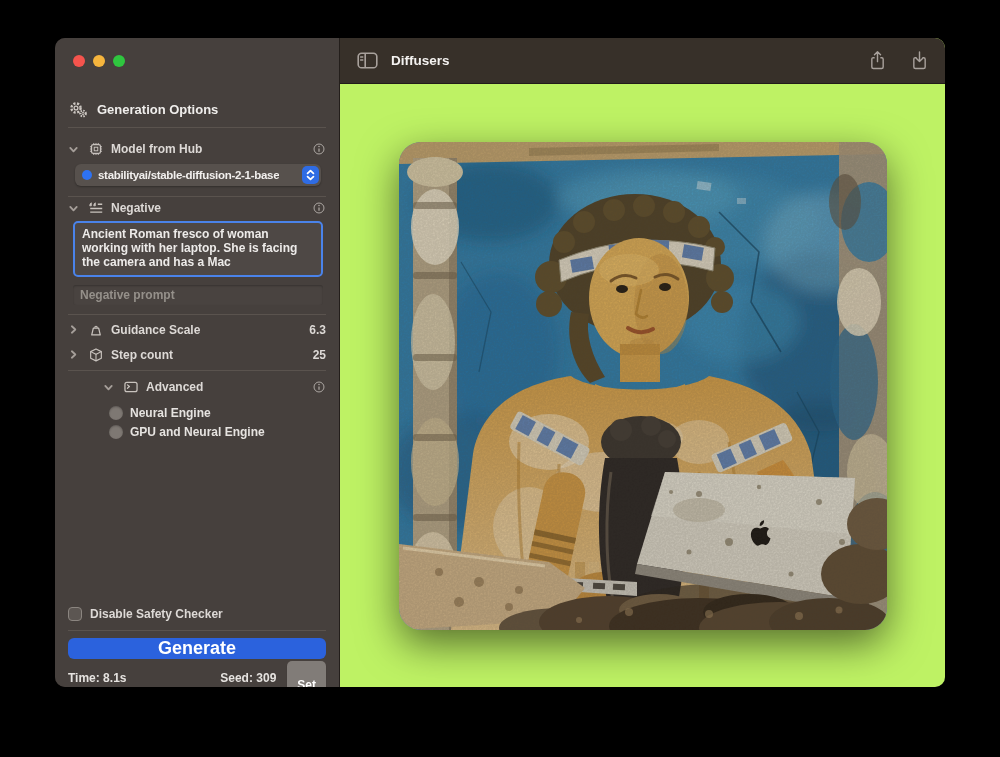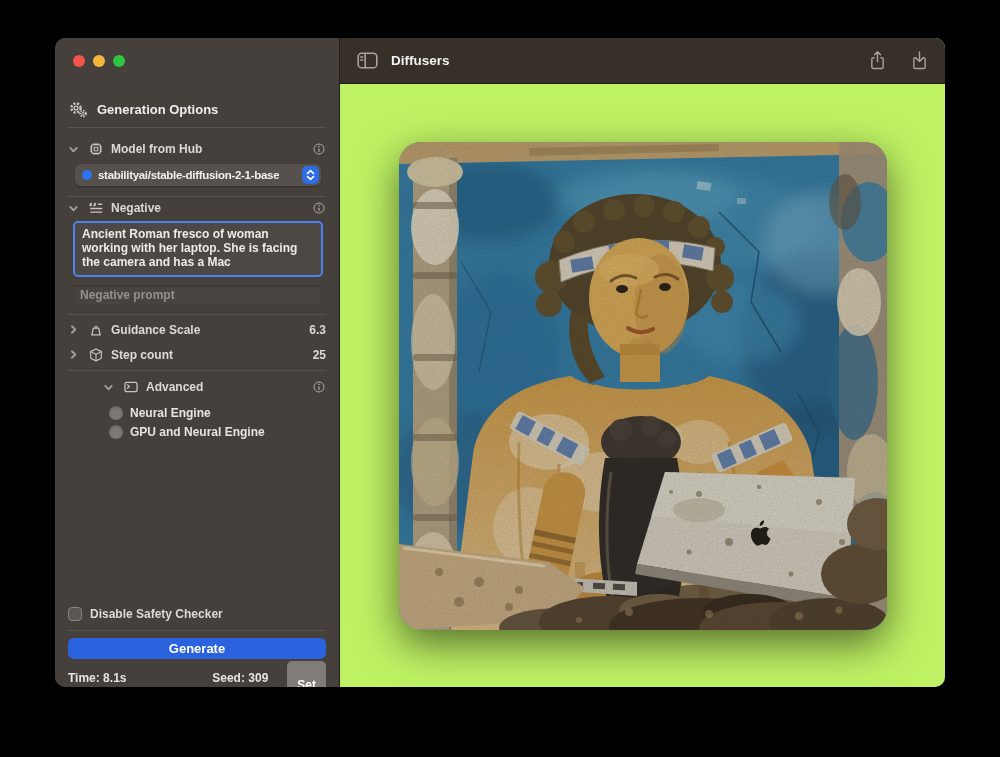--- a/index.html
+++ b/index.html
@@ -76,26 +76,26 @@
   .radio-lbl { font-size:12px; font-weight:700; color:#e6e3e0; }
 
   .flex-spacer { flex:1; }
 
   .safety-row { display:flex; align-items:flex-start; gap:8px; padding:0 13px; height:16px; }
   .checkbox { width:14px; height:14px; border-radius:4px; background:#5c5652; border:1.5px solid #8b8580; flex:none; }
 
   .generate-btn {
     margin:7px 13px 0 13px; height:21px; border:none; border-radius:6px;
     background:#2b62dd; color:#fff; font-family:"Liberation Sans", sans-serif;
-    font-size:13px; font-weight:700; cursor:pointer;
+    font-size:18px; font-weight:700; cursor:pointer;
   }
   .status-row { display:flex; align-items:center; padding:0 13px; margin-top:10px; height:18px;
     font-size:12px; font-weight:700; color:#e6e3e0; }
   .status-seed { margin-left:auto; }
-  .set-btn { margin-left:19px; height:18px; padding:17px 10px; border:none; border-radius:5px;
+  .set-btn { margin-left:11px; height:18px; padding:17px 10px; border:none; border-radius:5px;
     background:#817c78; color:#fff; font-family:"Liberation Sans", sans-serif;
     font-size:12px; font-weight:700; cursor:pointer; box-shadow:0 1px 1px rgba(0,0,0,.3); }
 
   
   .main { flex:1; display:flex; flex-direction:column; background:#bef264; min-width:0; }
   .titlebar { height:46px; background:#373029; border-bottom:1px solid #221d19;
     display:flex; align-items:center; padding:0 17px; gap:13px; flex:none; }
   .tb-toggle { color:#a8a19c; display:flex; cursor:pointer; }
   .tb-title { font-size:13.5px; font-weight:700; color:#f4f2f0; }
   .tb-actions { margin-left:auto; display:flex; gap:25px; }

